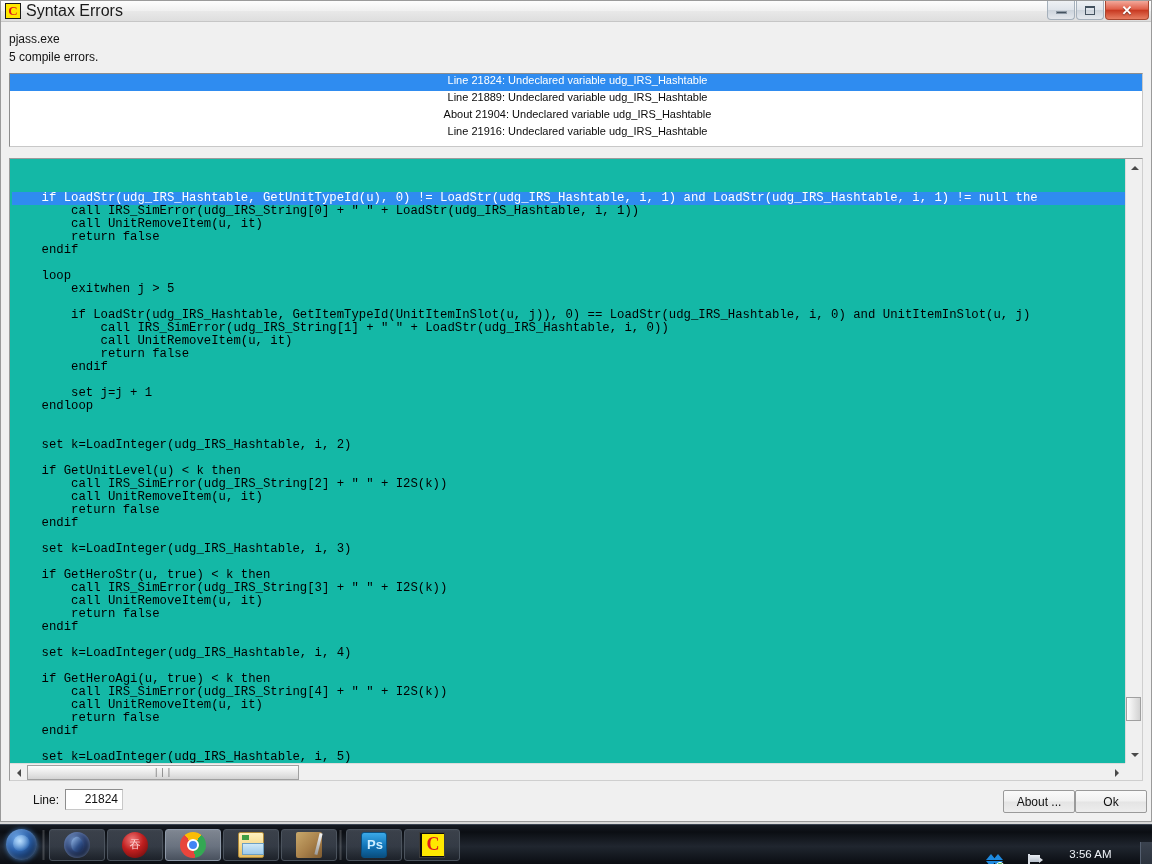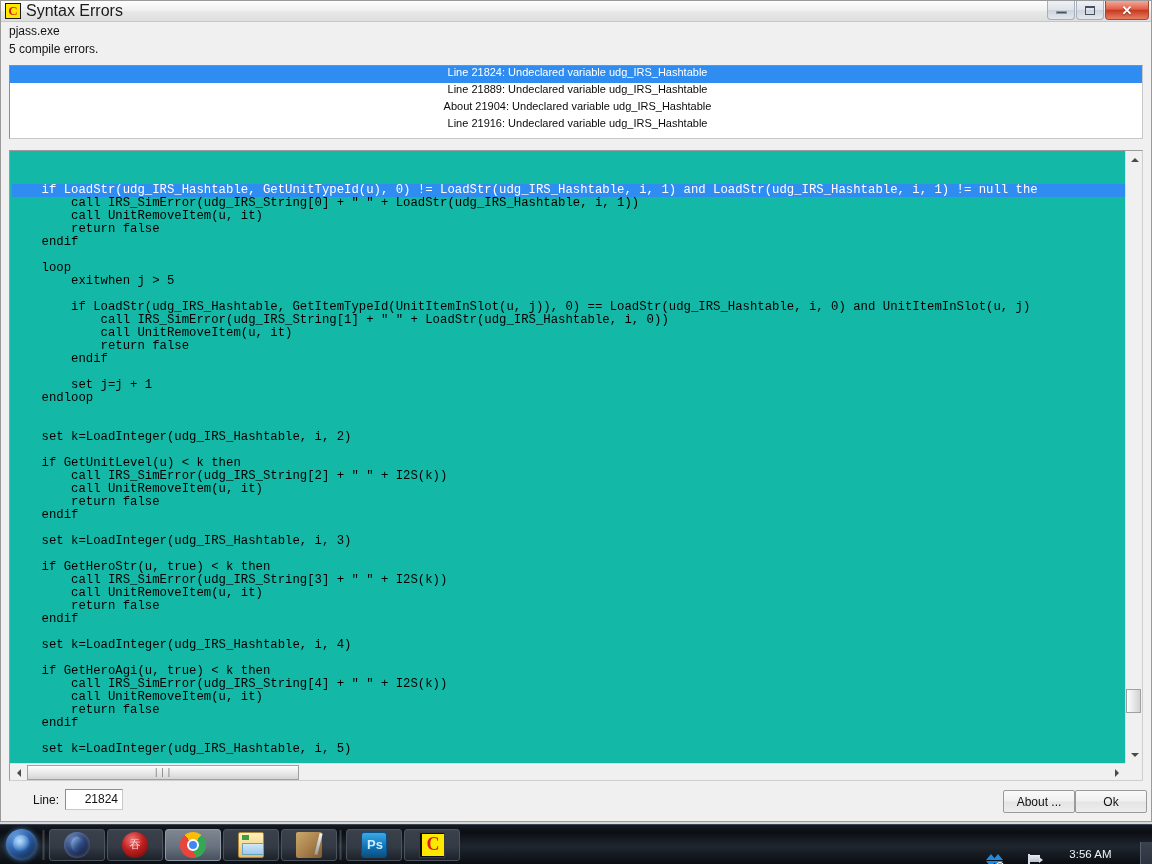--- a/index.html
+++ b/index.html
@@ -64,21 +64,21 @@
     width: 44px;
     background: linear-gradient(180deg,#f3a89a 0%,#e0604a 45%,#c83a22 52%,#e77e62 100%);
     border-color: #a8462f; color: #ffffff; font-weight: bold;
   }
   .wbtn .glyph-min { width: 11px; height: 3px; background: #44525f; margin-top: 5px; border:1px solid #8c98a4;}
   .wbtn .glyph-max { width: 10px; height: 9px; border: 1px solid #44525f; border-top-width: 2px; }
   .wbtn .glyph-close { font-family: "Liberation Sans", sans-serif; font-size: 13px; font-weight: bold;
                         text-shadow: 0 1px 1px rgba(0,0,0,.45); }
 
   
-  #hdr { padding: 0 0 0 8px; }
+  #hdr { padding: 8px 0 0 8px; }
   #hdr .l { font-size: 12px; color: #131313; line-height: 18px; }
 
   
   #errors-list {
     margin: 7px 8px 0 8px;
     height: 74px;
     background: #ffffff;
     border: 1px solid #8d8d8d;
     border-right-color: #c8c8c8; border-bottom-color: #c8c8c8;
     overflow: hidden;

